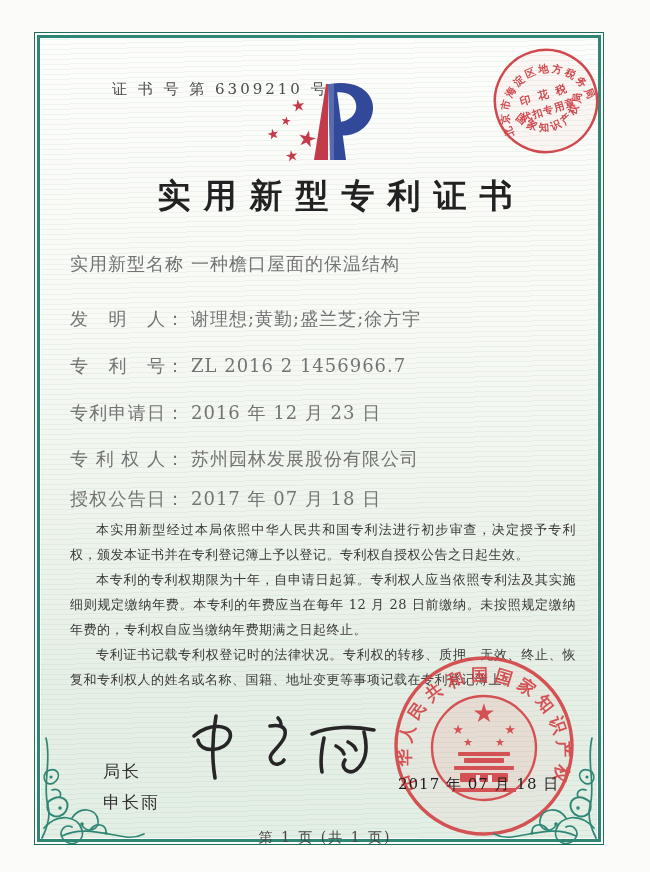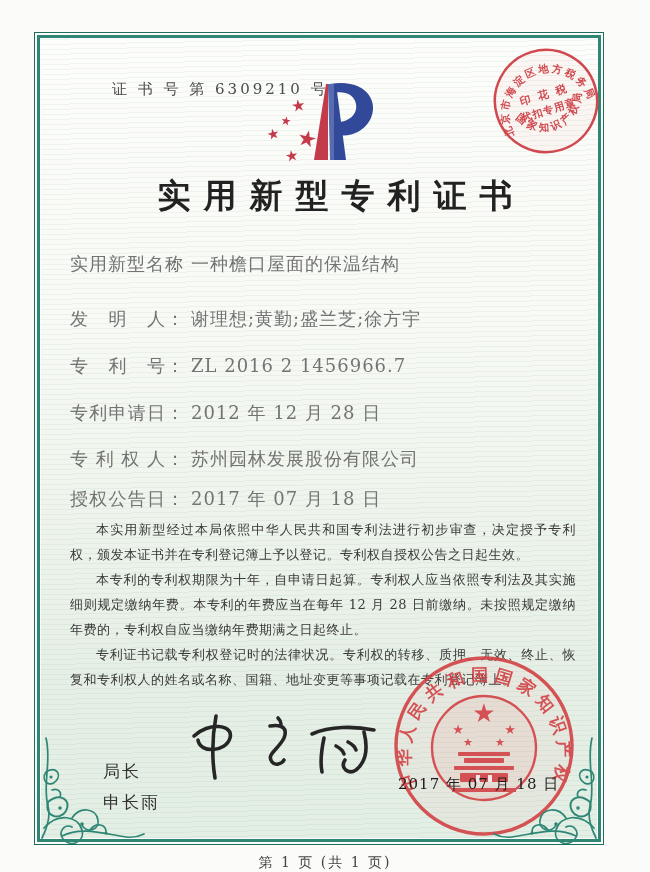--- a/index.html
+++ b/index.html
@@ -46,21 +46,21 @@
     text-align:justify;letter-spacing:0.5px;
   }
   .paragraphs p{margin:0;text-indent:2em;}
   .signer{
     position:absolute;left:103px;top:736px;
     font-family:"DejaVu Sans","Liberation Sans",sans-serif;
     font-size:17px;color:#333;letter-spacing:2px;line-height:31px;margin-top:20px;
   }
   .signature-svg{position:absolute;left:178px;top:698px;}
   .footer{
-    position:absolute;left:0;top:854px;width:650px;text-align:center;
+    position:absolute;left:0;top:829px;width:650px;text-align:center;
     font-size:14px;color:#444;letter-spacing:2px;
   }
   
   .tax-stamp{
     position:absolute;left:487px;top:42px;width:118px;height:118px;
     transform:rotate(-17deg);
   }
   .red-seal{position:absolute;left:388px;top:650px;width:192px;height:192px;}
   .seal-date{
     position:absolute;left:398px;top:775px;
@@ -160,21 +160,21 @@
   <div class="field-row row-0">
     <span class="field-label">实用新型名称</span><span class="field-colon">：</span><span>一种檐口屋面的保温结构</span>
   </div>
   <div class="field-row row-1">
     <span class="field-label">发明人</span><span class="field-colon">：</span><span>谢理想;黄勤;盛兰芝;徐方宇</span>
   </div>
   <div class="field-row row-2">
     <span class="field-label">专利号</span><span class="field-colon">：</span><span>ZL 2016 2 1456966.7</span>
   </div>
   <div class="field-row row-3">
-    <span class="field-label">专利申请日</span><span class="field-colon">：</span><span>2012 年 12 月 28 日</span>
+    <span class="field-label">专利申请日</span><span class="field-colon">：</span><span>2016 年 12 月 23 日</span>
   </div>
   <div class="field-row row-4">
     <span class="field-label">专利权人</span><span class="field-colon">：</span><span>苏州园林发展股份有限公司</span>
   </div>
   <div class="field-row row-5">
     <span class="field-label">授权公告日</span><span class="field-colon">：</span><span>2017 年 07 月 18 日</span>
   </div>
 </div>
 
 <div class="paragraphs">

